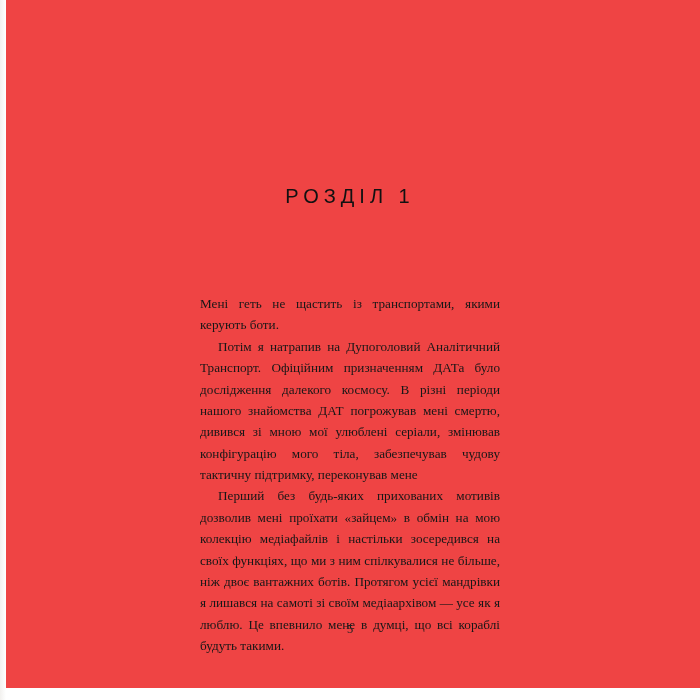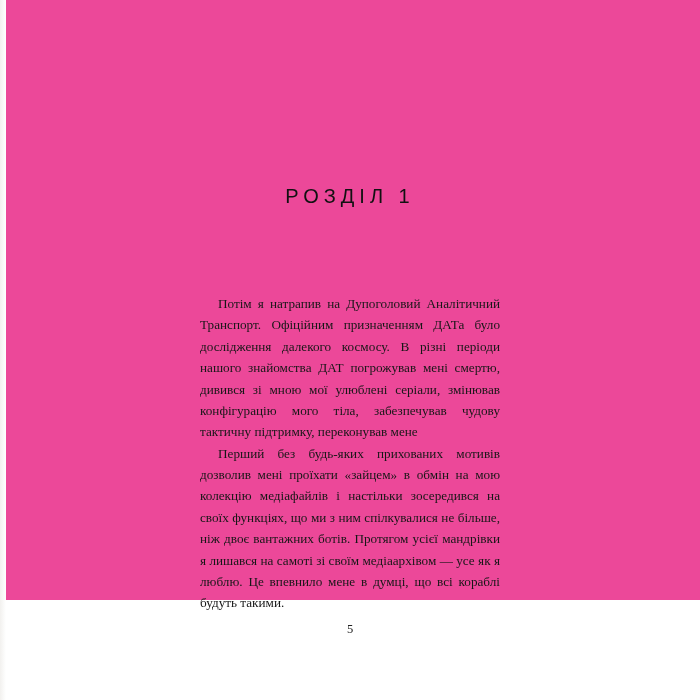--- a/index.html
+++ b/index.html
@@ -10,22 +10,22 @@
     width: 700px;
     height: 700px;
     background: #ffffff;
     font-family: "Liberation Serif", serif;
     color: #1a1a1a;
     overflow: hidden;
   }
   .page {
     position: relative;
     width: 700px;
-    height: 600px;
-    background: #ec4899;
+    height: 688px;
+    background: #ef4444;
     box-sizing: border-box;
   }
   .content {
     position: absolute;
     left: 200px;
     top: 0;
     width: 300px;
     height: 700px;
   }
   .chapter-title {
@@ -74,19 +74,20 @@
 </head>
 <body>
 
 <div class="page">
   <div class="page-edge-left"></div>
 
   <div class="content">
     <h1 class="chapter-title">РОЗДІЛ 1</h1>
 
     <div class="body-text">
+      <p>Мені геть не щастить із транспортами, якими керують боти.</p>
       <p class="indent">Потім я натрапив на Дупоголовий Аналітичний Транспорт. Офіційним призначенням ДАТа було дослідження далекого космосу. В різні періоди нашого знайомства ДАТ погрожував мені смертю, дивився зі мною мої улюблені серіали, змінював конфігурацію мого тіла, забезпечував чудову тактичну підтримку, переконував мене</p>
       <p class="indent">Перший без будь-яких прихованих мотивів дозволив мені проїхати «зайцем» в обмін на мою колекцію медіафайлів і настільки зосередився на своїх функціях, що ми з ним спілкувалися не більше, ніж двоє вантажних ботів. Протягом усієї мандрівки я лишався на самоті зі своїм медіаархівом — усе як я люблю. Це впевнило мене в думці, що всі кораблі будуть такими.</p>
     </div>
   </div>
 
   <div class="folio">5</div>
 </div>
 
 </body></html>

